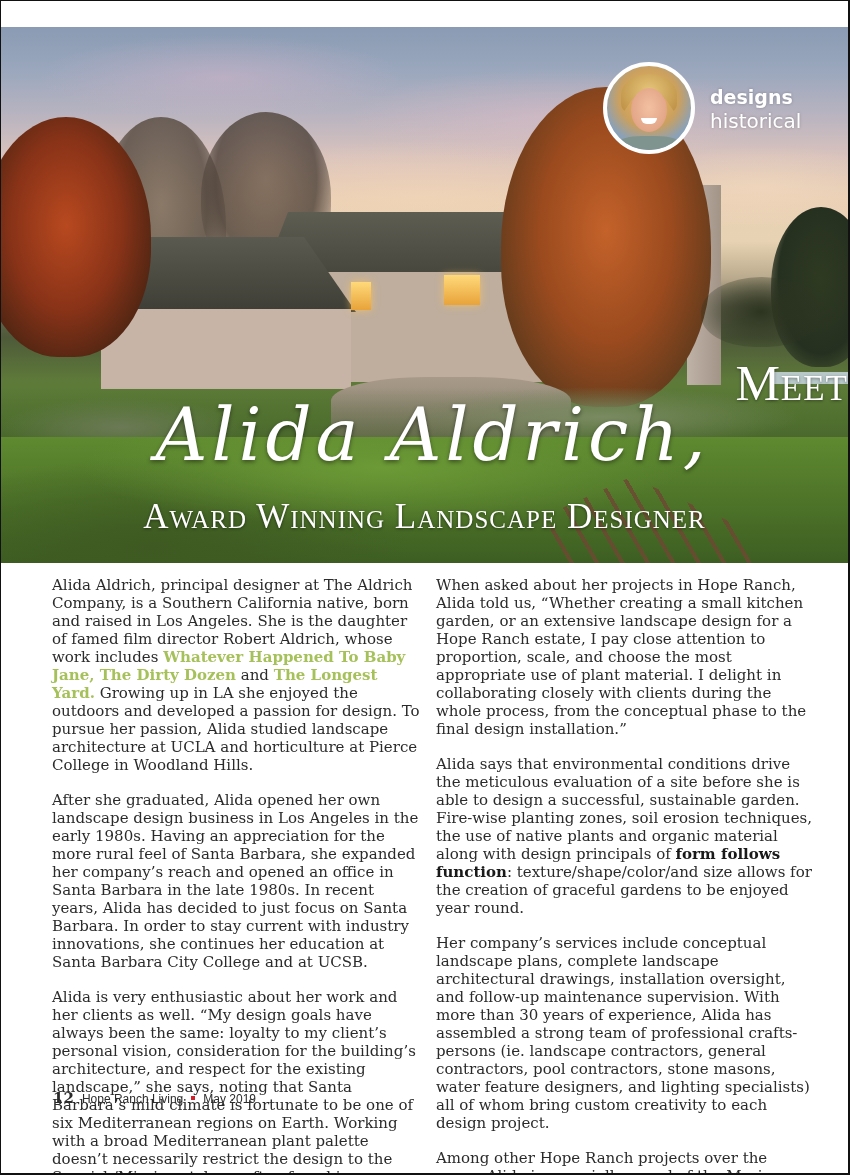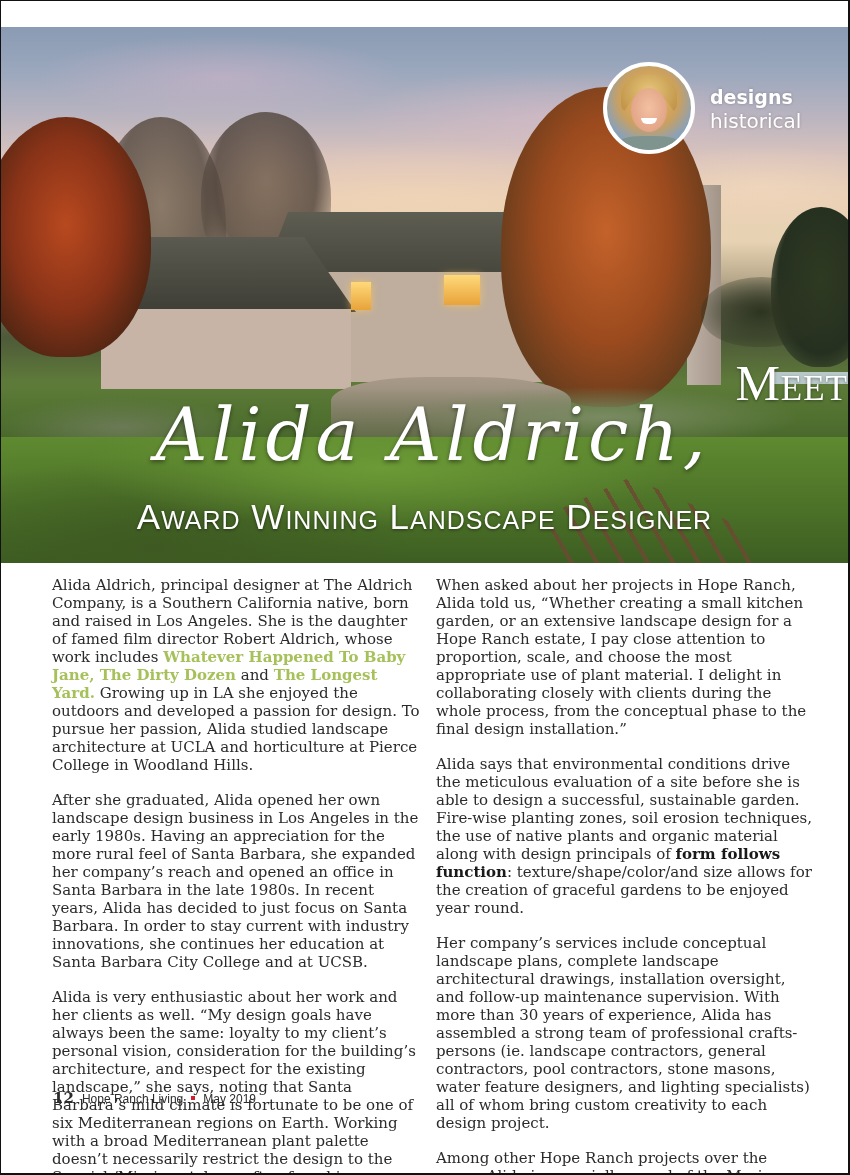--- a/index.html
+++ b/index.html
@@ -93,21 +93,21 @@
     text-shadow: 0 1px 3px rgba(0,0,0,0.45);
   }
   .title-name {
     position: absolute; left: 0; width: 847px; top: 392px; text-align: center;
     font-family: "DejaVu Serif", serif; font-style: italic; color: #fff; font-size: 72px; letter-spacing: 4px;
     text-shadow: 0 2px 4px rgba(0,0,0,0.45);
     margin-left: 8px;
   }
   .title-sub {
     position: absolute; left: 0; width: 847px; top: 496px; text-align: center;
-    font-family: Liberation Sans, sans-serif; color: #fff; font-size: 35px; font-variant: small-caps; letter-spacing: 1px;
+    font-family: Liberation Serif, serif; color: #fff; font-size: 35px; font-variant: small-caps; letter-spacing: 1px;
     text-shadow: 0 1px 3px rgba(0,0,0,0.5);
   }
 
   
   .col {
     position: absolute; top: 575px;
     font-family: "DejaVu Serif", serif; font-size: 15px; line-height: 18px; color: #2b2b2b;
   }
   .col.left { left: 51px; width: 372px; }
   .col.right { left: 435px; width: 380px; }

